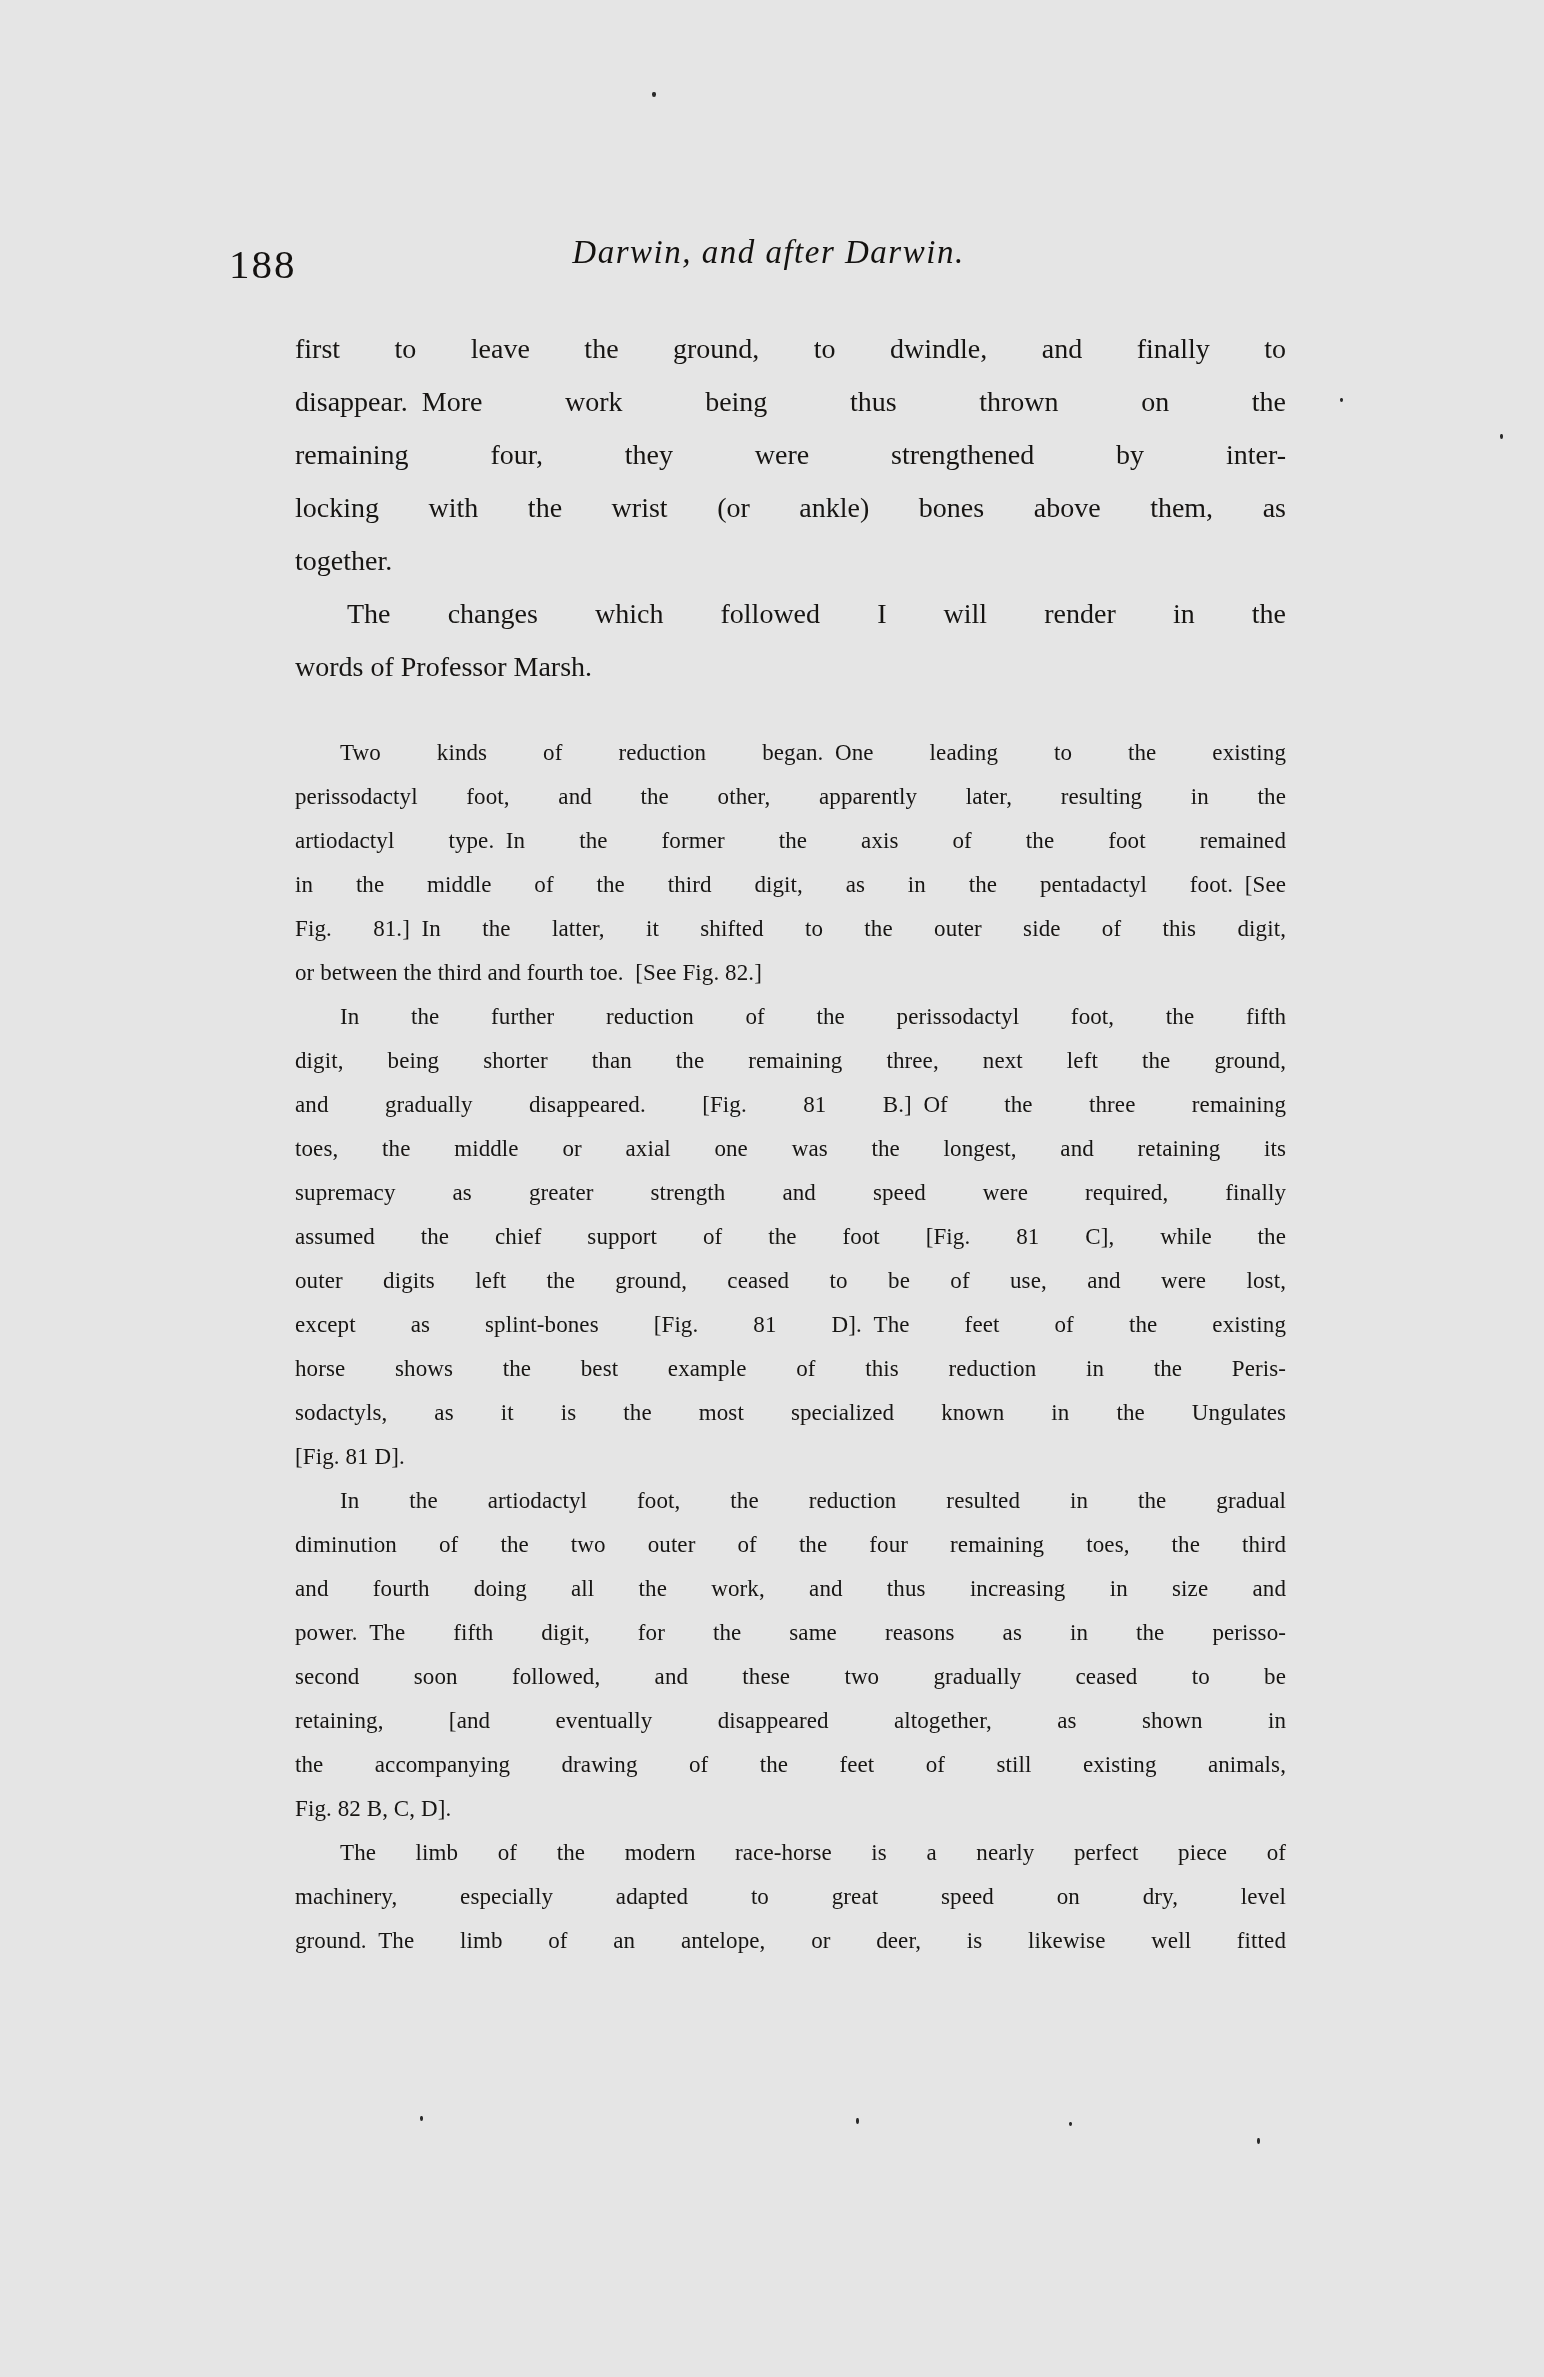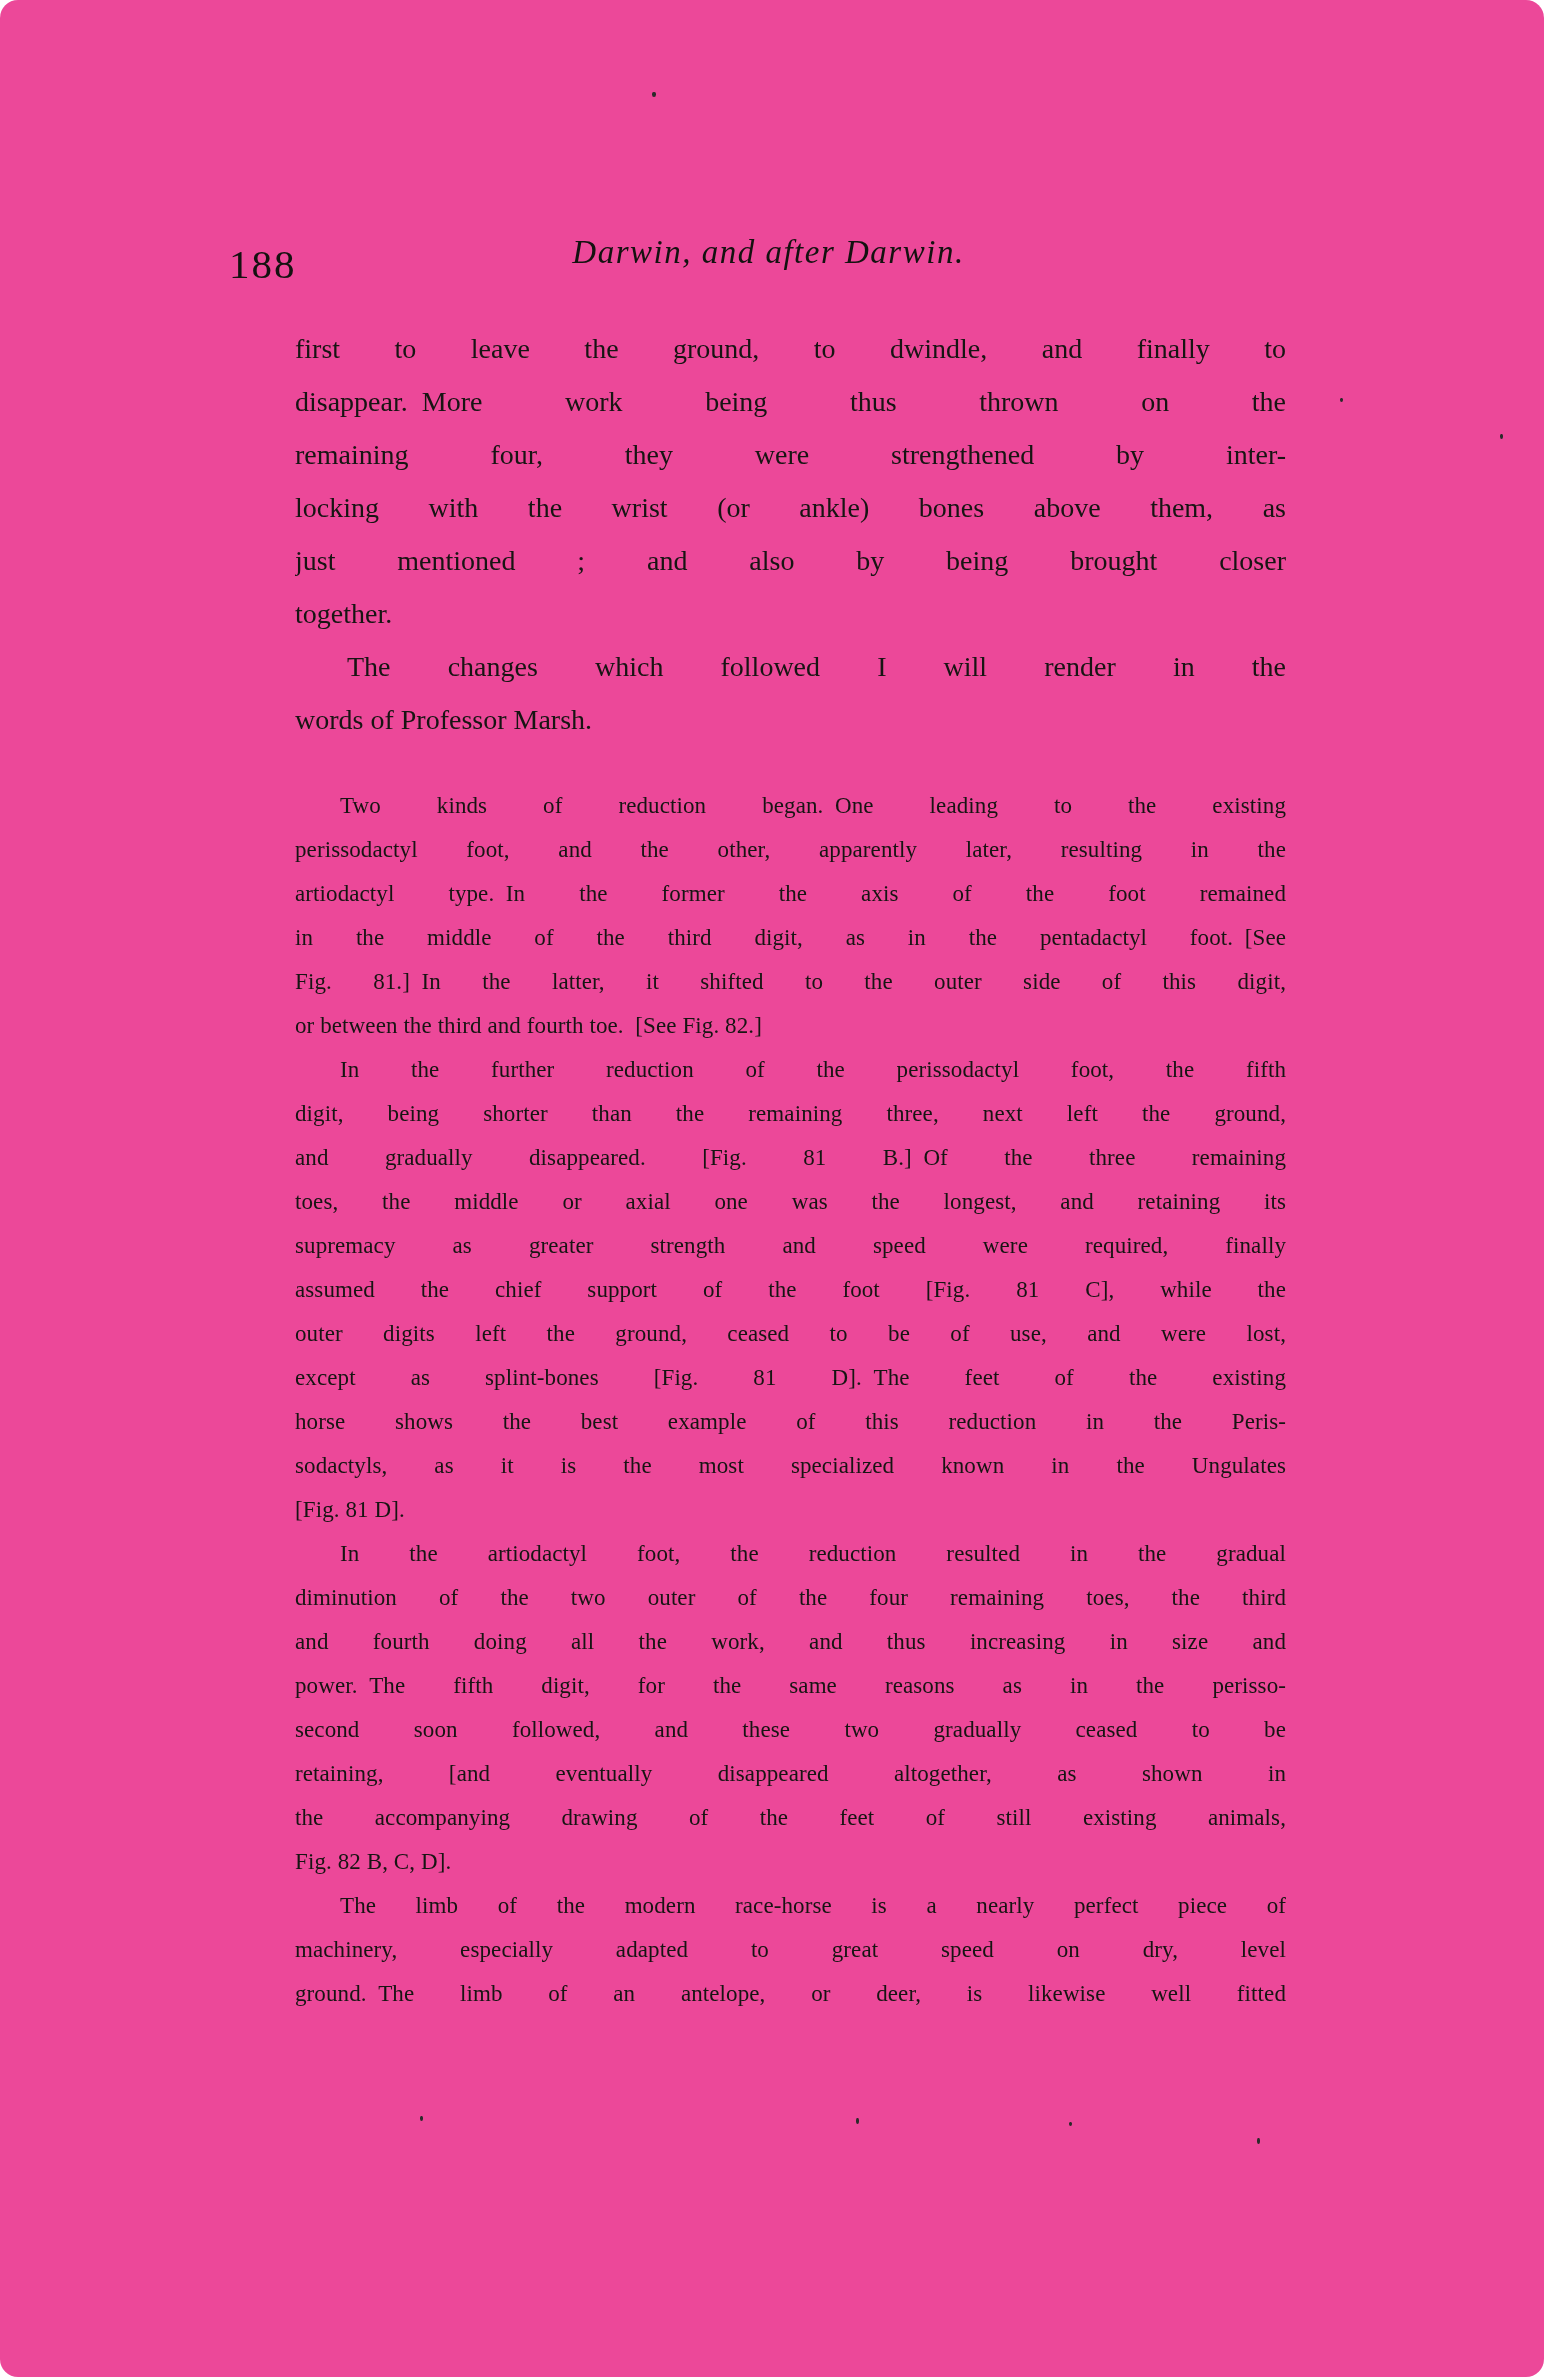--- a/index.html
+++ b/index.html
@@ -4,25 +4,24 @@
 <style>
   html, body {
     margin: 0;
     padding: 0;
     background: #ffffff;
   }
   .page {
     position: relative;
     width: 1544px;
     height: 2377px;
-    background: #ec4899;
+    background: #e5e5e5;
     overflow: hidden;
     font-family: "Liberation Serif", serif;
     color: #161412;
-    border-radius: 18px;
   }
   .running-head {
     position: absolute;
     top: 234px;
     left: 295px;
     width: 991px;
     height: 60px;
   }
   .folio {
     position: absolute;
@@ -101,21 +100,20 @@
     <span class="folio">188</span>
     <span class="running-title">Darwin, and after Darwin.</span>
   </div>
 
   <div class="page-body">
       <div class="block body">
         <div class="line">first to leave the ground, to dwindle, and finally to</div>
         <div class="line">disappear. More work being thus thrown on the</div>
         <div class="line">remaining four, they were strengthened by inter-</div>
         <div class="line">locking with the wrist (or ankle) bones above them, as</div>
-        <div class="line">just mentioned ; and also by being brought closer</div>
         <div class="line endline">together.</div>
       </div>
       <div class="block body indent">
         <div class="line">The changes which followed I will render in the</div>
         <div class="line endline">words of Professor Marsh.</div>
       </div>
       <div class="block quote indent gap-top">
         <div class="line">Two kinds of reduction began. One leading to the existing</div>
         <div class="line">perissodactyl foot, and the other, apparently later, resulting in the</div>
         <div class="line">artiodactyl type. In the former the axis of the foot remained</div>

